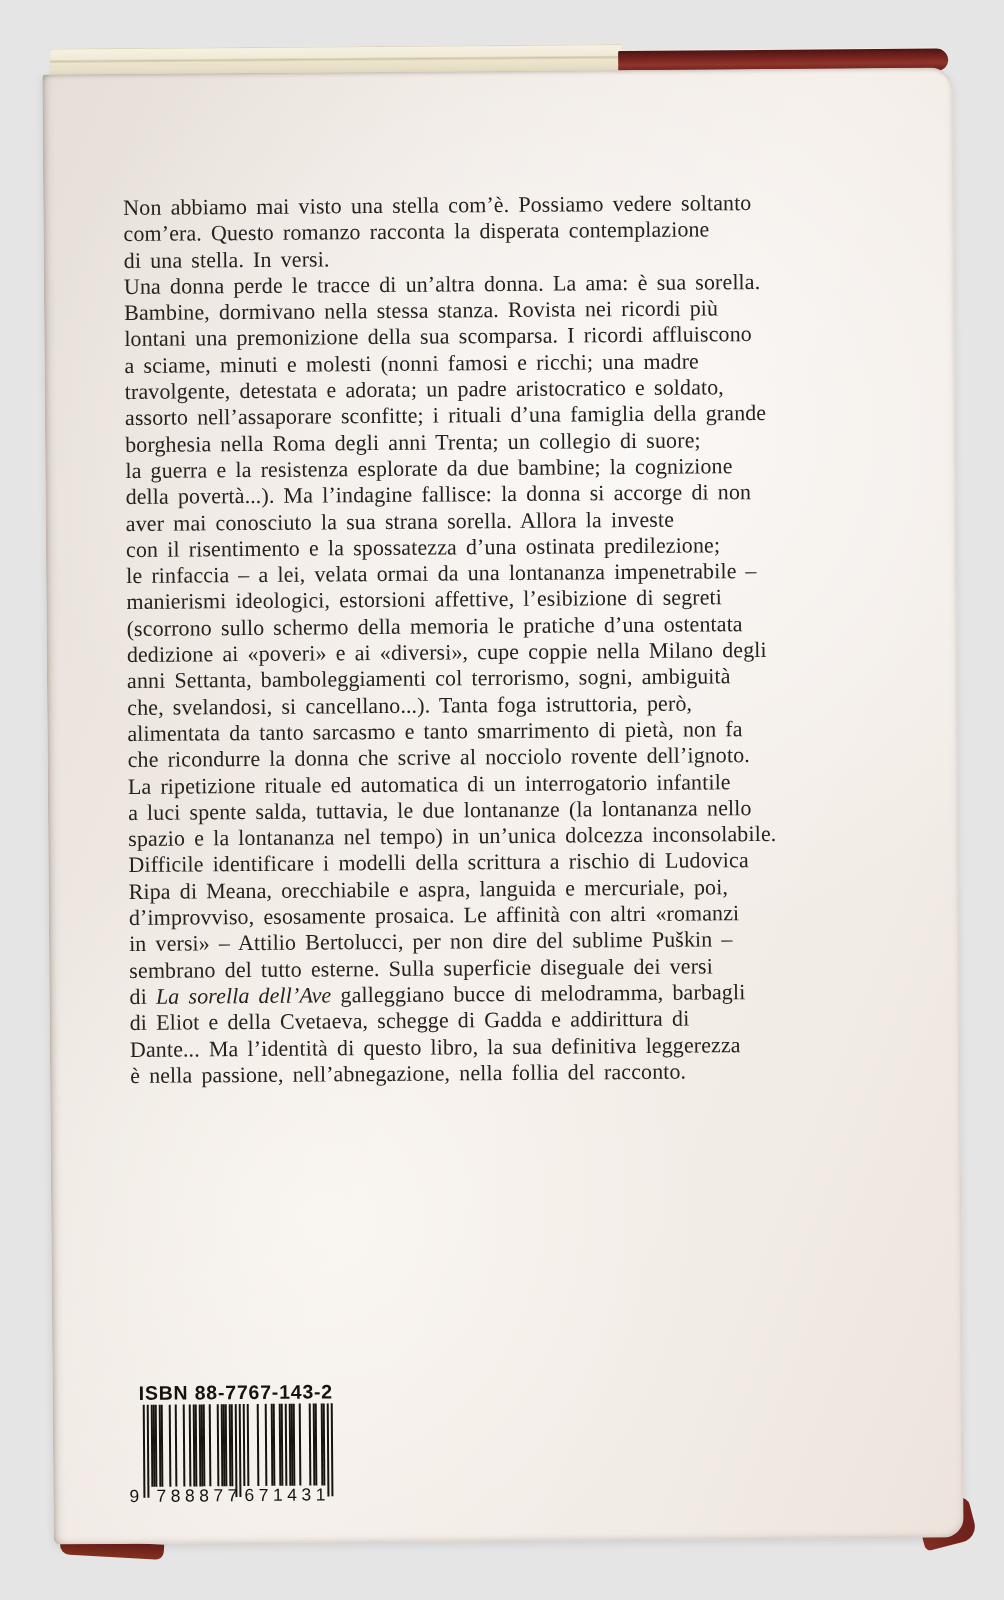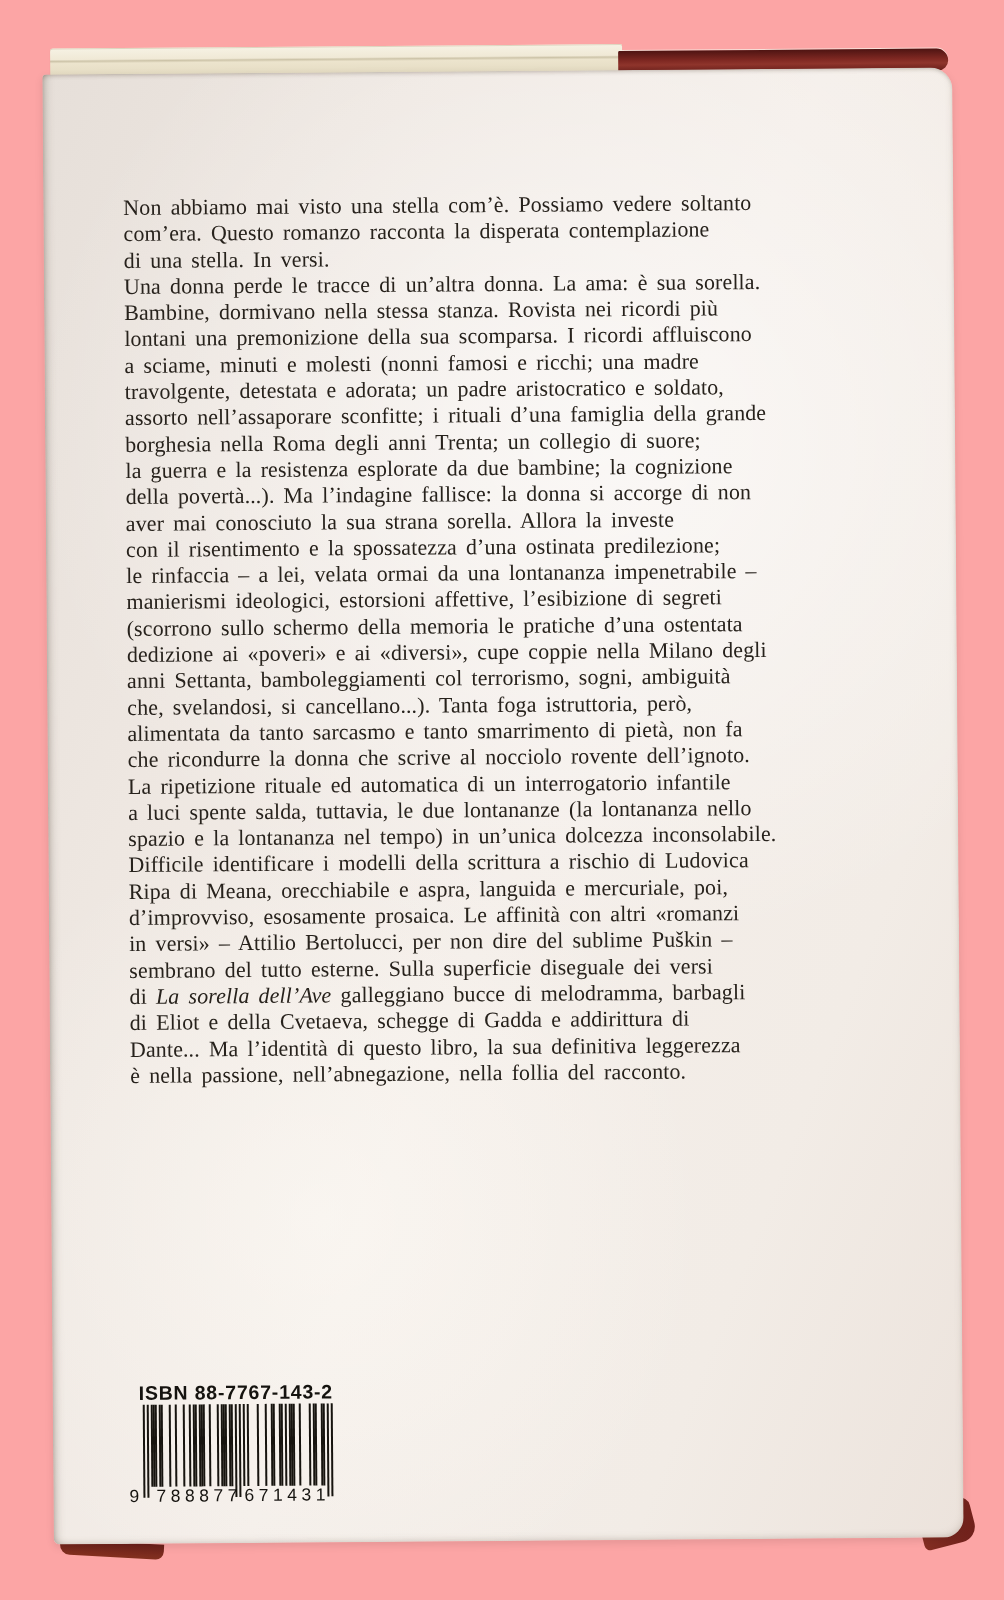--- a/index.html
+++ b/index.html
@@ -1,21 +1,21 @@
 <!DOCTYPE html>
 <html><head>
 <meta charset="utf-8">
 <style>
   html, body { margin:0; padding:0; }
   body {
     width:1004px; height:1600px; overflow:hidden;
     background:#fefefe;
     font-family:"Liberation Serif", serif;
   }
-  .photo { position:relative; width:1004px; height:1600px; background:#fca5a5; }
+  .photo { position:relative; width:1004px; height:1600px; background:#e5e5e5; }
 
   .book {
     position:absolute; left:48px; top:45px; width:910px; height:1515px;
     transform:rotate(-0.45deg); transform-origin:50% 50%;
   }
 
   
   .pages {
     position:absolute; left:8px; top:0; width:572px; height:28px;
     border-radius:3px 2px 0 0;

